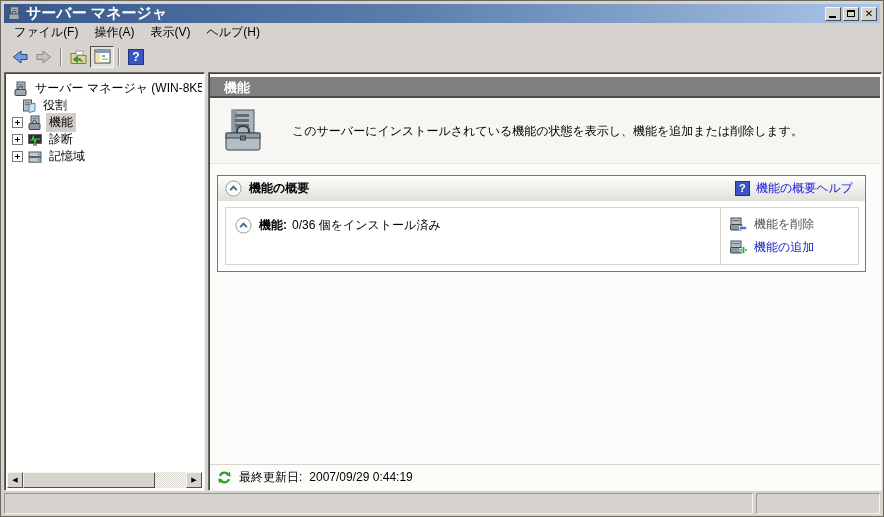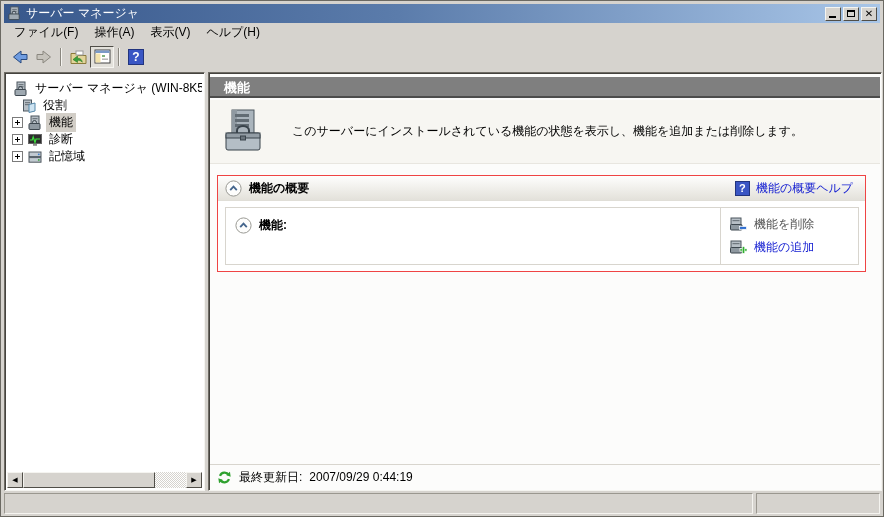--- a/index.html
+++ b/index.html
@@ -16,21 +16,21 @@
     border:1px solid #6b6962;
     overflow:hidden;
   }
   
   .titlebar {
     position:absolute; left:3px; top:3px; right:3px; height:19px;
     background:linear-gradient(to right,#38588c 0%,#5b7cab 45%,#a9c6e8 100%);
     display:flex; align-items:center; padding:0 3px;
   }
   .title-icon { width:15px; height:15px; margin-right:4px; flex:0 0 auto; }
-  .title-text { color:#fff; font-weight:normal; font-size:12px; flex:1; white-space:nowrap; overflow:hidden; }
+  .title-text { color:#fff; font-weight:bold; font-size:15px; flex:1; white-space:nowrap; overflow:hidden; }
   .win-btn {
     width:16px; height:14px; margin-left:2px; background:#d6d3ce;
     border:1px solid; border-color:#f5f4f0 #504e48 #504e48 #f5f4f0;
     display:flex; align-items:center; justify-content:center;
     position:relative; cursor:default;
   }
   .glyph-min { position:absolute; left:3px; bottom:2px; width:7px; height:2px; background:#000; }
   .glyph-max { width:8px; height:7px; border:1px solid #000; border-top:2px solid #000; }
   .glyph-close { font-size:10px; font-weight:bold; line-height:10px; }
   
@@ -311,20 +311,21 @@
       </div>
 
       <div class="summary-body">
         <div class="feature-box">
           <div class="feature-row">
             <svg class="chevron-btn" style="margin-left:0;" viewBox="0 0 17 17">
               <circle cx="8.5" cy="8.5" r="7.6" fill="#fdfdfc" stroke="#9a9a94"></circle>
               <path d="M5.2 10.2 L8.5 6.6 L11.8 10.2" fill="none" stroke="#44658c" stroke-width="1.8"></path>
             </svg>
             <span class="feature-label">機能:</span>
+            <span class="feature-status">0/36 個をインストール済み</span>
           </div>
 
           <div class="actions-box">
             <div class="action-row">
               <svg class="action-icon" viewBox="0 0 17 15">
                 <rect x="1" y="1" width="10" height="8" fill="#b7bfc6" stroke="#4d575f"></rect>
                 <rect x="2.5" y="3" width="7" height="1.2" fill="#6f787f"></rect>
                 <rect x="0.5" y="7.5" width="11.5" height="5.5" rx="1" fill="#8e98a0" stroke="#3d474f"></rect>
                 <rect x="9.5" y="9.5" width="7" height="2.8" fill="#2f6fd0" stroke="#fff" stroke-width="0.7"></rect>
               </svg>

